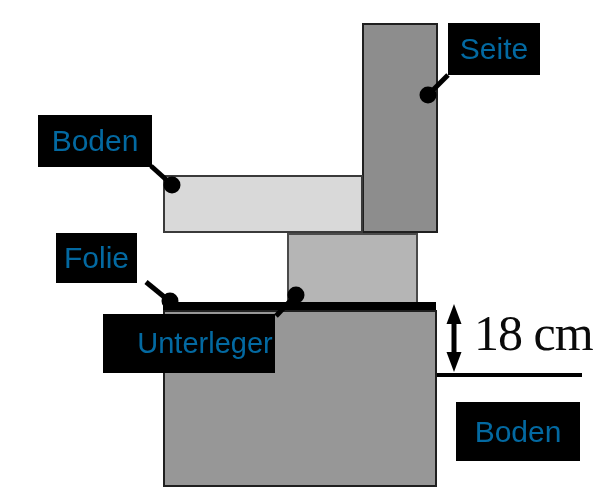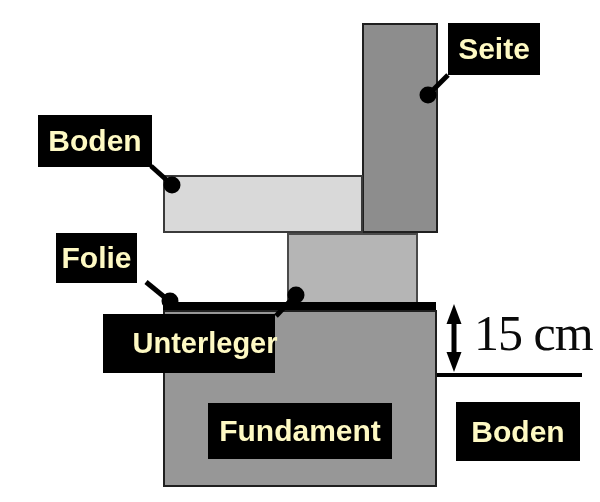--- a/index.html
+++ b/index.html
@@ -45,22 +45,22 @@
   }
   .overlay {
     position: absolute;
     left: 0; top: 0;
     width: 600px; height: 502px;
     pointer-events: none;
   }
   .lbl {
     position: absolute;
     background: #000000;
-    color: #fef9c3;
-    font-weight: bold;
+    color: #0369a1;
+    font-weight: normal;
     font-size: 30px;
     display: flex;
     align-items: center;
     justify-content: center;
     letter-spacing: 0px;
     box-sizing: border-box;
     white-space: nowrap;
   }
   .lbl-seite       { left: 448px; top: 23px;  width: 92px;  height: 52px; }
   .lbl-boden-top   { left: 38px;  top: 115px; width: 114px; height: 52px; }
@@ -109,18 +109,17 @@
     <polygon points="454,304 446.5,324 461.5,324" fill="#000"></polygon>
     <polygon points="454,372 446.5,352 461.5,352" fill="#000"></polygon>
 
     <line x1="437" y1="375" x2="582" y2="375" stroke="#000" stroke-width="4"></line>
   </svg>
 
   <div class="lbl lbl-seite">Seite</div>
   <div class="lbl lbl-boden-top">Boden</div>
   <div class="lbl lbl-folie">Folie</div>
   <div class="lbl lbl-unterleger">Unterleger</div>
-  <div class="lbl lbl-fundament">Fundament</div>
   <div class="lbl lbl-boden-bot">Boden</div>
 
-  <div class="dim-text">15 cm</div>
+  <div class="dim-text">18 cm</div>
 
 </div>
 
 </body></html>

